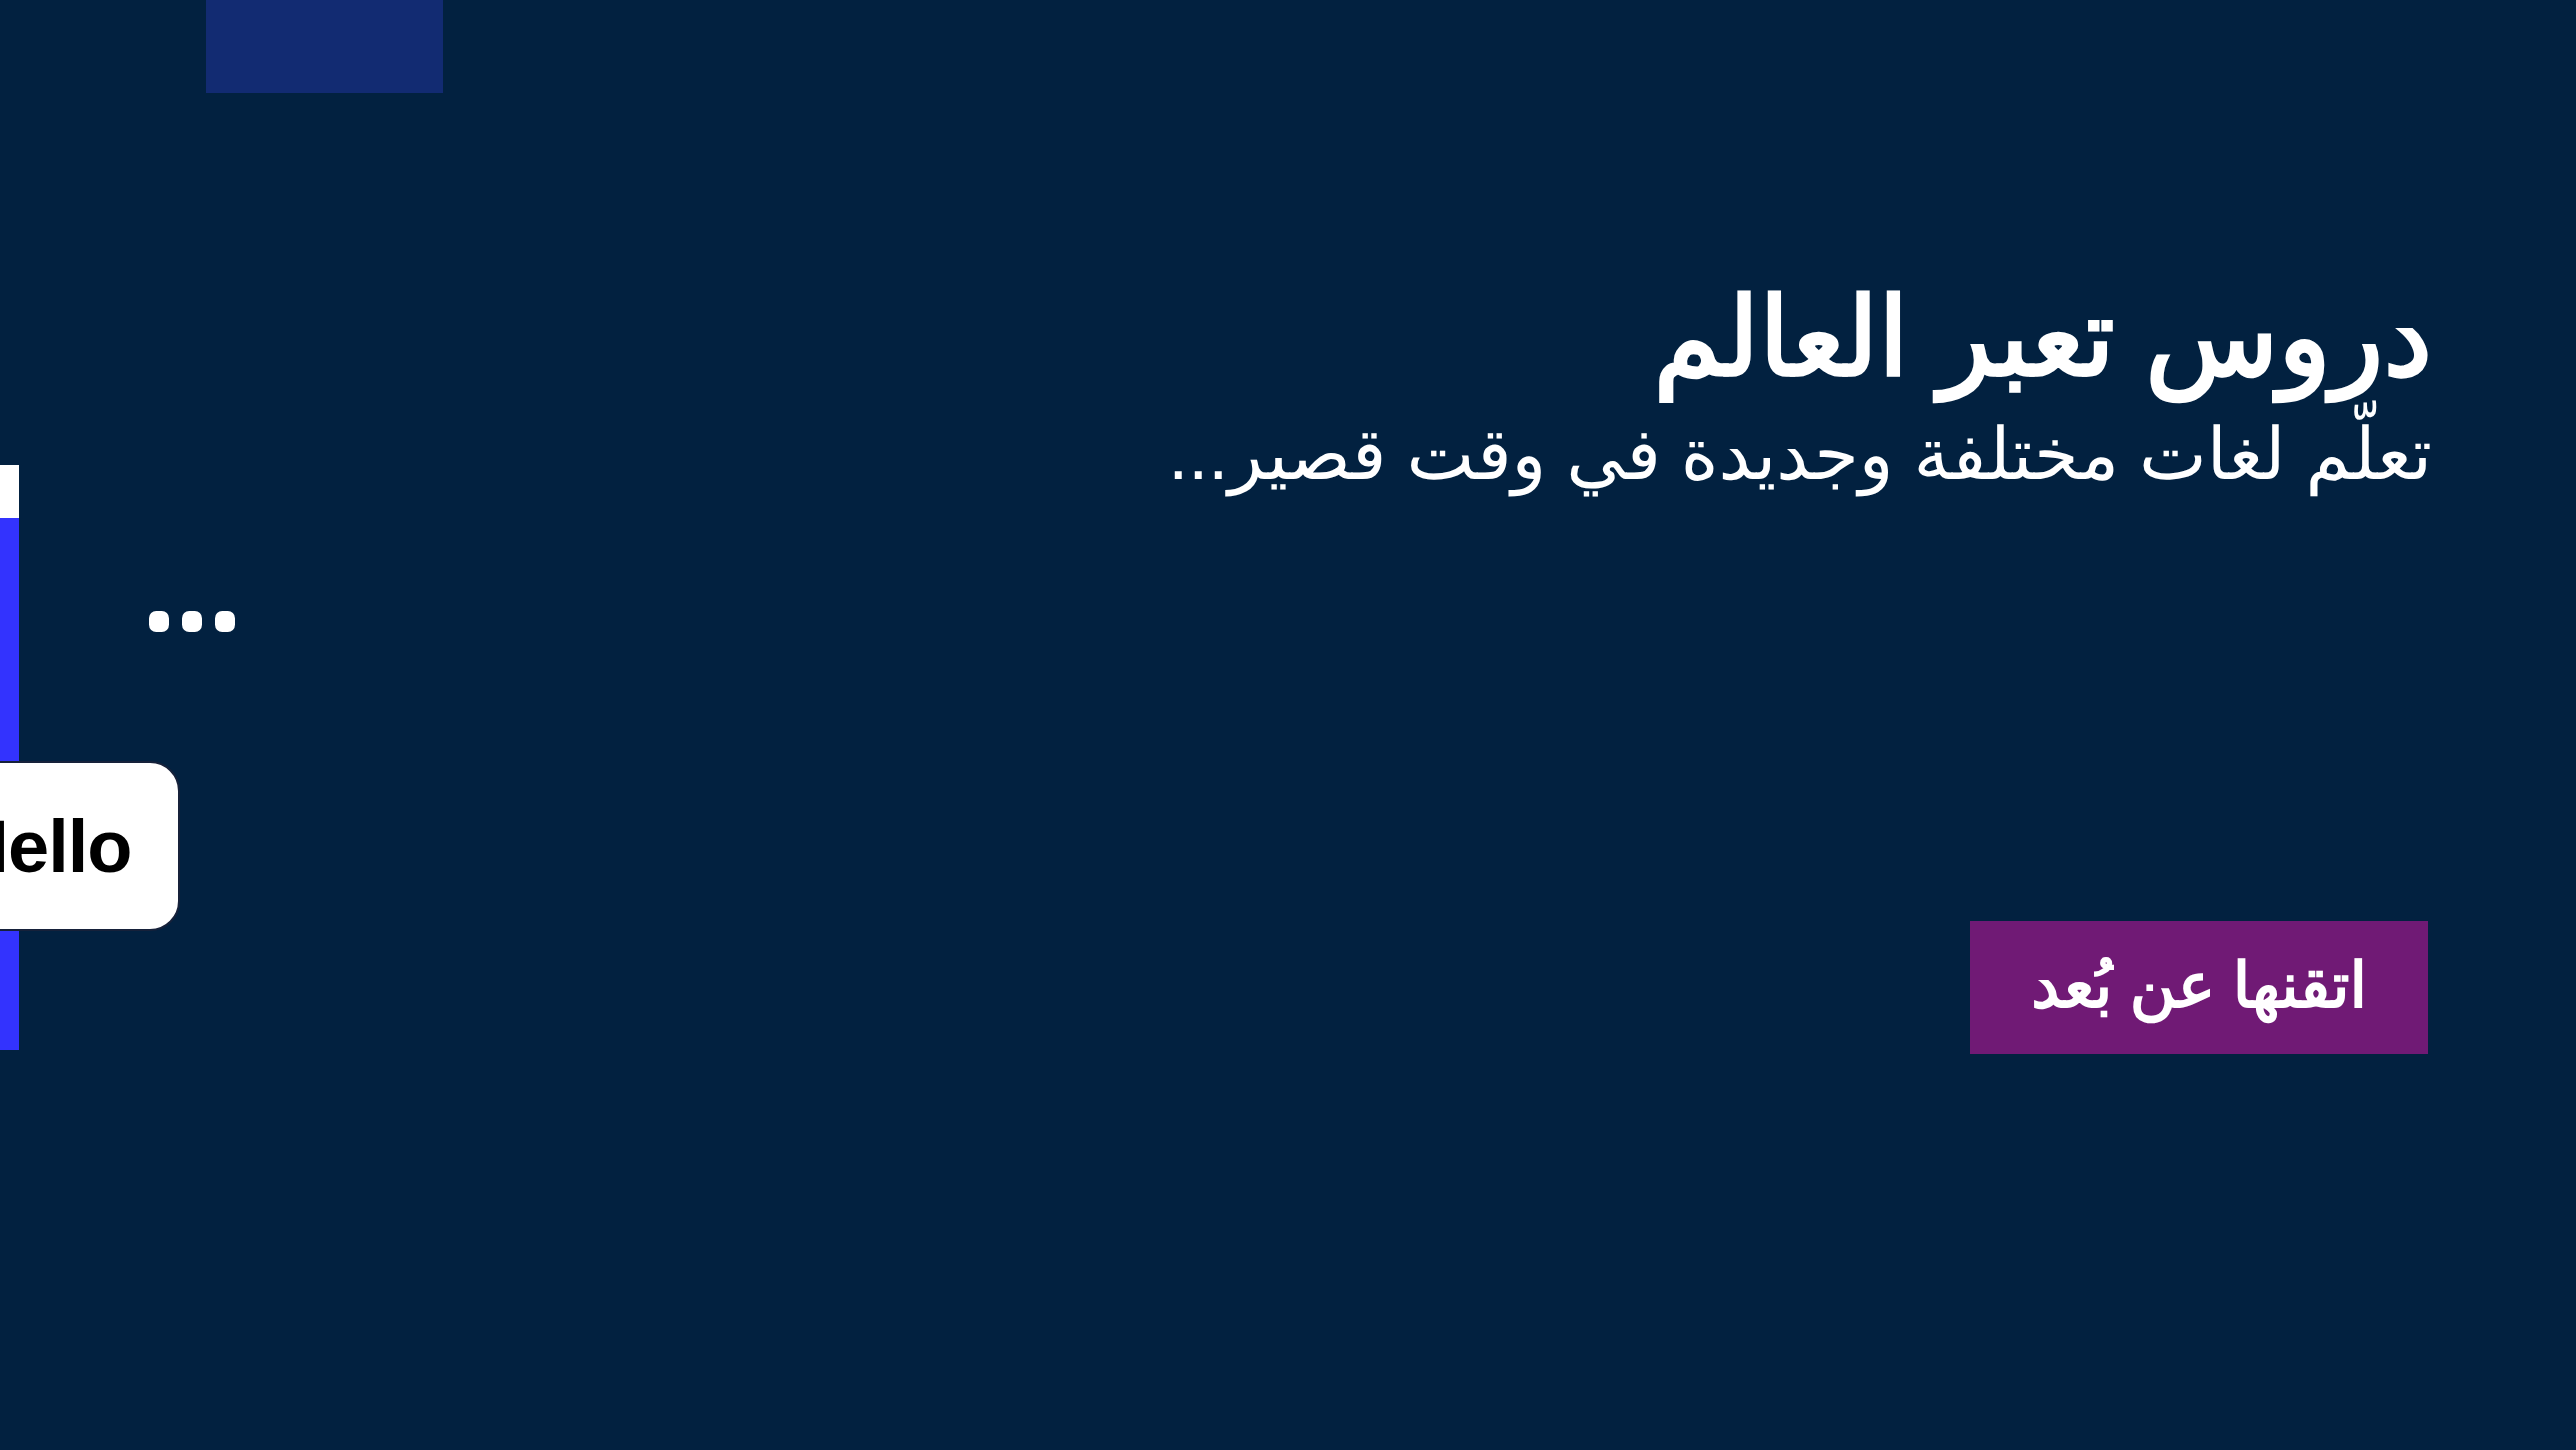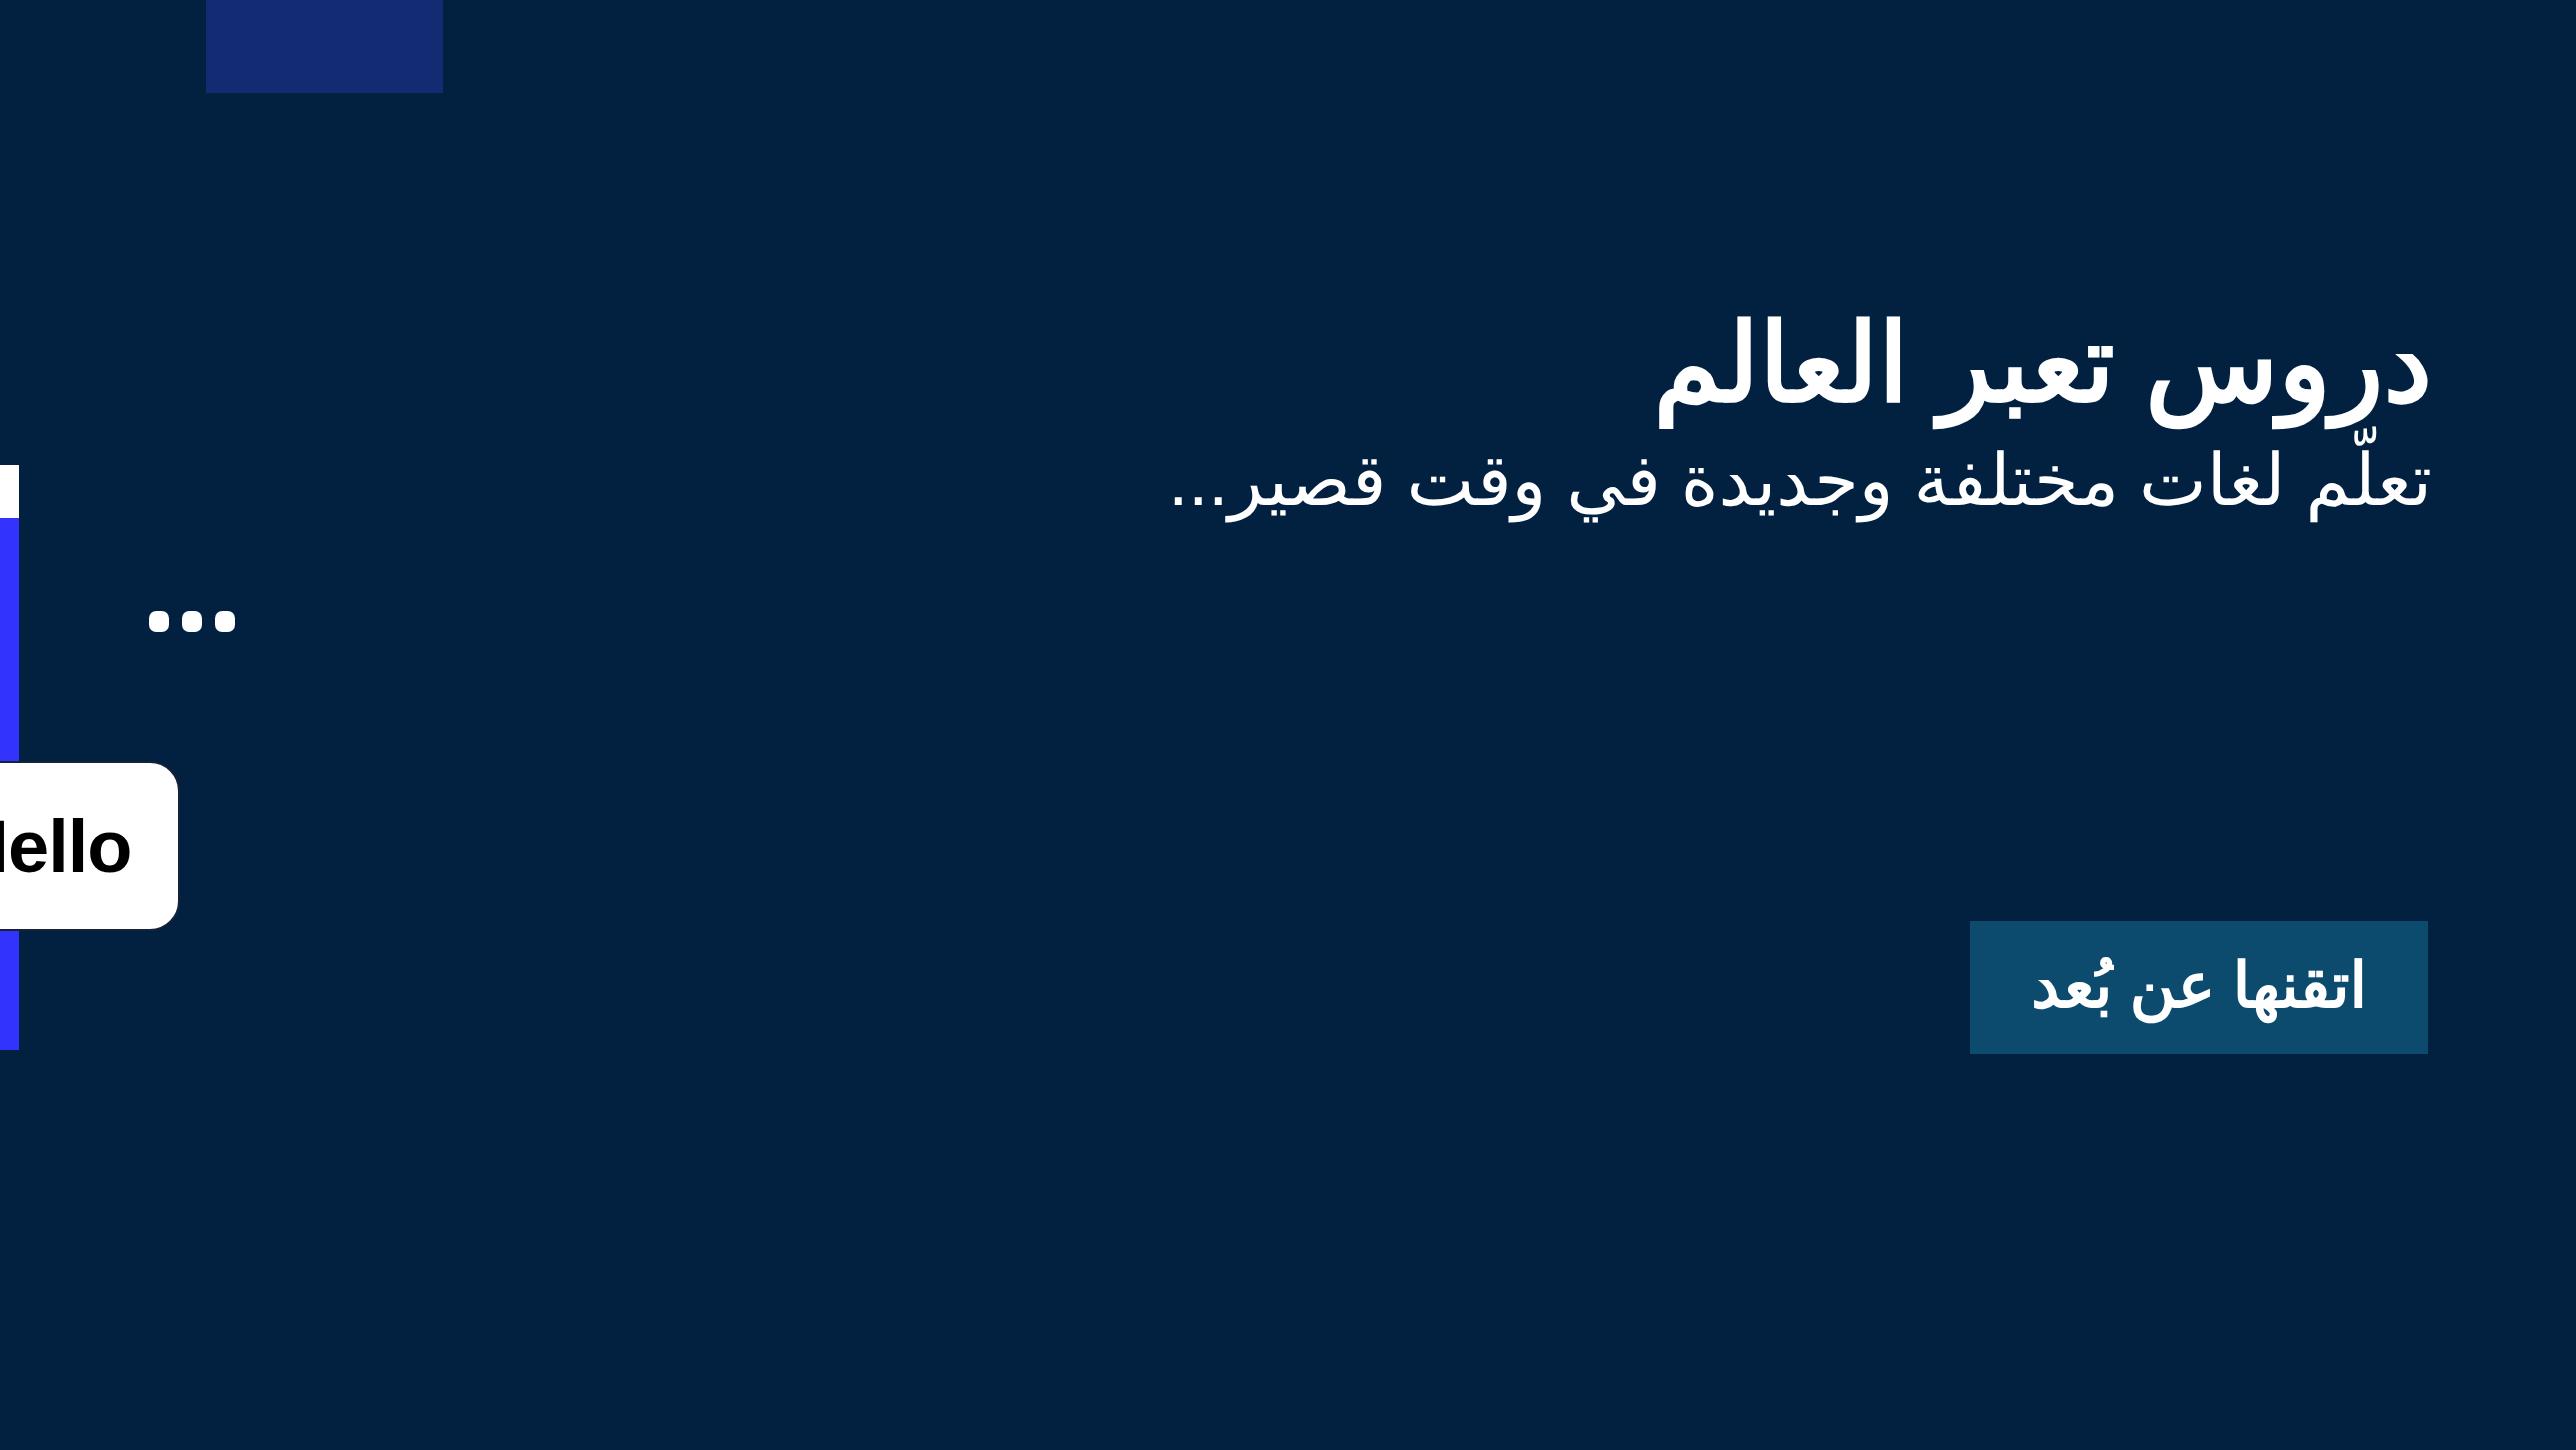--- a/index.html
+++ b/index.html
@@ -50,34 +50,34 @@
   }
 
   
   .typing-dots{position:absolute;left:1695px;top:611px;display:flex;gap:13.4px;}
   .typing-dots span{
     display:block;width:19.6px;height:20.6px;border-radius:7.2px;background:#ffffff;
   }
 
   
   .copy{
-    position:absolute;right:144px;top:300px;width:1855px;
+    position:absolute;right:144px;top:274px;width:1855px;
     text-align:right;direction:rtl;
   }
   .headline{
     color:#ffffff;font-size:109px;font-weight:bold;line-height:1.16;
     margin:0;letter-spacing:0;
   }
   .subheadline{
     color:#ffffff;font-size:72px;font-weight:400;line-height:1.3;
     margin:7.2px 0 0 0;
   }
   .cta{
     position:absolute;right:148px;top:921px;
-    background:#0c4a6e;color:#ffffff;
+    background:#701a75;color:#ffffff;
     font-size:63px;font-weight:bold;
     padding:33px 61px 37px 61px;
     border:none;display:inline-block;
     direction:rtl;text-align:center;line-height:1;
     cursor:pointer;
   }
 </style>
 </head>
 <body>
 

